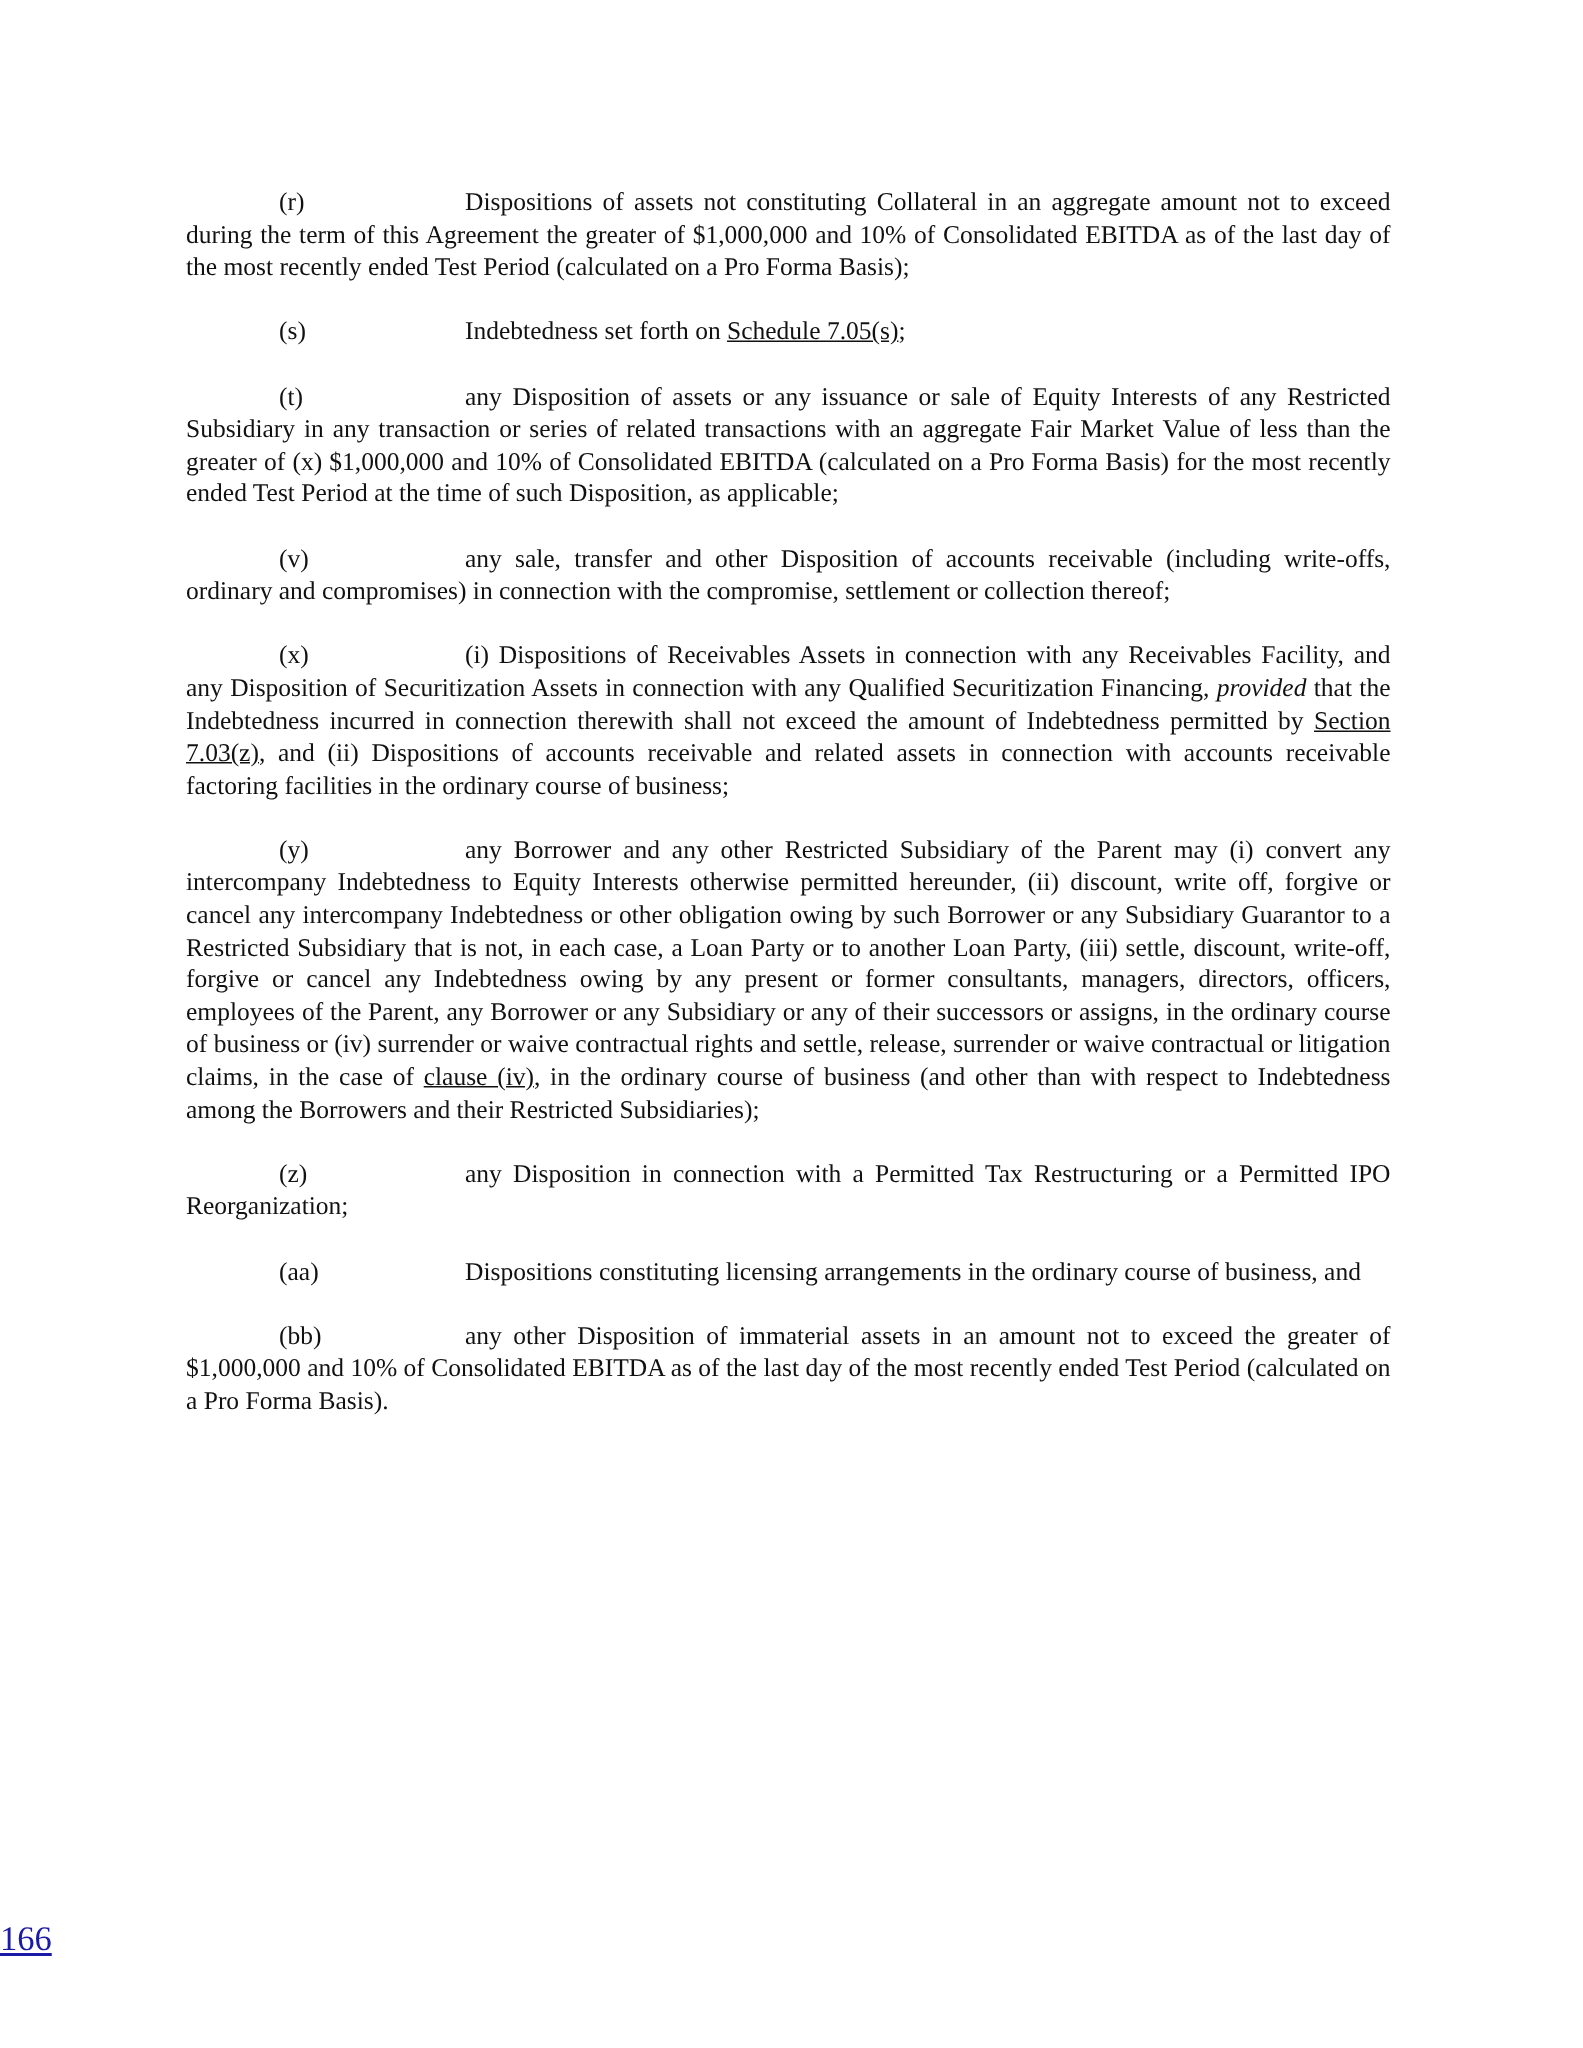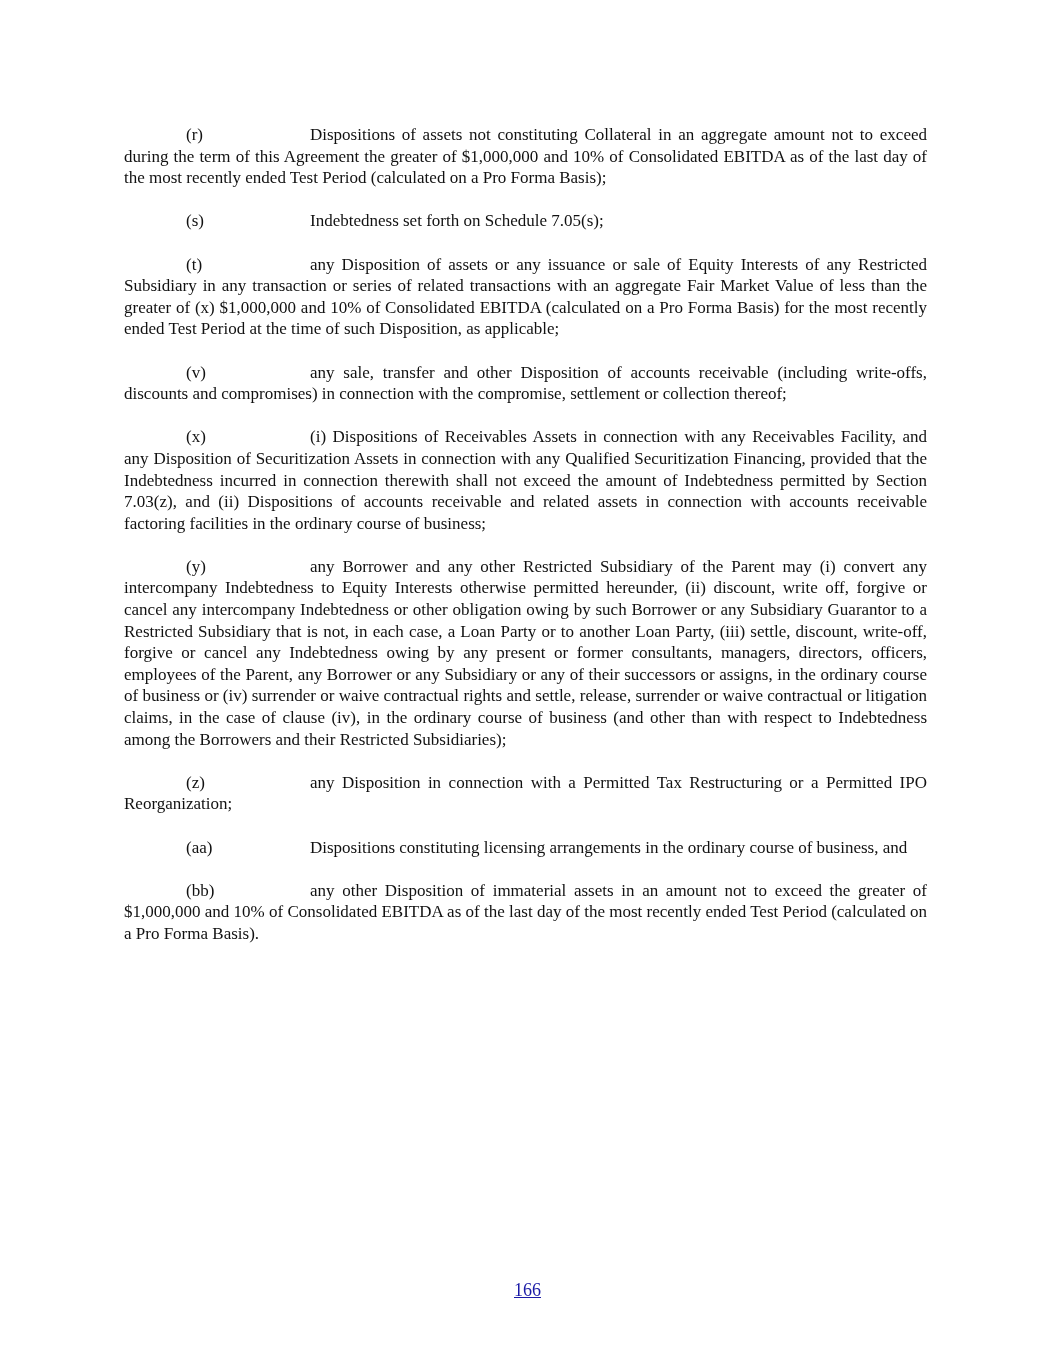--- a/index.html
+++ b/index.html
@@ -1,38 +1,38 @@
 <!DOCTYPE html>
 <html><head>
 <meta charset="utf-8">
 <style>
   html, body { margin: 0; padding: 0; background: #ffffff; }
   body { width: 1055px; height: 1365px; position: relative; overflow: hidden;
          font-family: "Liberation Serif", "DejaVu Serif", serif; color: #111; }
   .page { position: absolute; left: 124px; top: 124px; width: 803px; font-size: 17px; line-height: 21.6px; }
   .para { text-align: justify; margin: 0 0 21.6px 0; text-indent: 62px; }
   .para .label { display: inline-block; width: 124px; text-indent: 0; }
-  .u { }
-  .i { }
+  .u { text-decoration: underline; }
+  .i { font-style: italic; }
   .closing { text-align: justify; text-indent: 62px; margin: 0; }
-  .pnum { position: absolute; left: 0; width: 1055px; top: 1280px; text-align: center; font-size: 18px; }
+  .pnum { position: absolute; left: 0; width: 1055px; top: 1280px; font-size: 23px; }
   .pnum a { color: #1a1aa6; text-decoration: underline; }
 </style>
 </head>
 <body>
 
 <div class="page">
   <p class="para"><span class="label">(r)</span><span>Dispositions of assets not constituting Collateral in an aggregate amount not to exceed during the term of this Agreement the greater of $1,000,000 and 10% of Consolidated EBITDA as of the last day of the most recently ended Test Period (calculated on a Pro Forma Basis);</span></p>
 
   <p class="para"><span class="label">(s)</span><span>Indebtedness set forth on </span><span class="u">Schedule 7.05(s)</span><span>;</span></p>
 
   <p class="para"><span class="label">(t)</span><span>any Disposition of assets or any issuance or sale of Equity Interests of any Restricted Subsidiary in any transaction or series of related transactions with an aggregate Fair Market Value of less than the greater of (x) $1,000,000 and 10% of Consolidated EBITDA (calculated on a Pro Forma Basis) for the most recently ended Test Period at the time of such Disposition, as applicable;</span></p>
 
 
-  <p class="para"><span class="label">(v)</span><span>any sale, transfer and other Disposition of accounts receivable (including write-offs, discounts and compromises) in connection with the compromise, settlement or collection thereof;</span></p>
+  <p class="para"><span class="label">(v)</span><span>any sale, transfer and other Disposition of accounts receivable (including write-offs, ordinary and compromises) in connection with the compromise, settlement or collection thereof;</span></p>
 
 
   <p class="para"><span class="label">(x)</span><span>(i) Dispositions of Receivables Assets in connection with any Receivables Facility, and any Disposition of Securitization Assets in connection with any Qualified Securitization Financing, </span><span class="i">provided</span><span> that the Indebtedness incurred in connection therewith shall not exceed the amount of Indebtedness permitted by </span><span class="u">Section 7.03(z)</span><span>, and (ii) Dispositions of accounts receivable and related assets in connection with accounts receivable factoring facilities in the ordinary course of business;</span></p>
 
   <p class="para"><span class="label">(y)</span><span>any Borrower and any other Restricted Subsidiary of the Parent may (i) convert any intercompany Indebtedness to Equity Interests otherwise permitted hereunder, (ii) discount, write off, forgive or cancel any intercompany Indebtedness or other obligation owing by such Borrower or any Subsidiary Guarantor to a Restricted Subsidiary that is not, in each case, a Loan Party or to another Loan Party, (iii) settle, discount, write-off, forgive or cancel any Indebtedness owing by any present or former consultants, managers, directors, officers, employees of the Parent, any Borrower or any Subsidiary or any of their successors or assigns, in the ordinary course of business or (iv) surrender or waive contractual rights and settle, release, surrender or waive contractual or litigation claims, in the case of </span><span class="u">clause (iv)</span><span>, in the ordinary course of business (and other than with respect to Indebtedness among the Borrowers and their Restricted Subsidiaries);</span></p>
 
   <p class="para"><span class="label">(z)</span><span>any Disposition in connection with a Permitted Tax Restructuring or a Permitted IPO Reorganization;</span></p>
 
   <p class="para"><span class="label">(aa)</span><span>Dispositions constituting licensing arrangements in the ordinary course of business, and</span></p>
 

